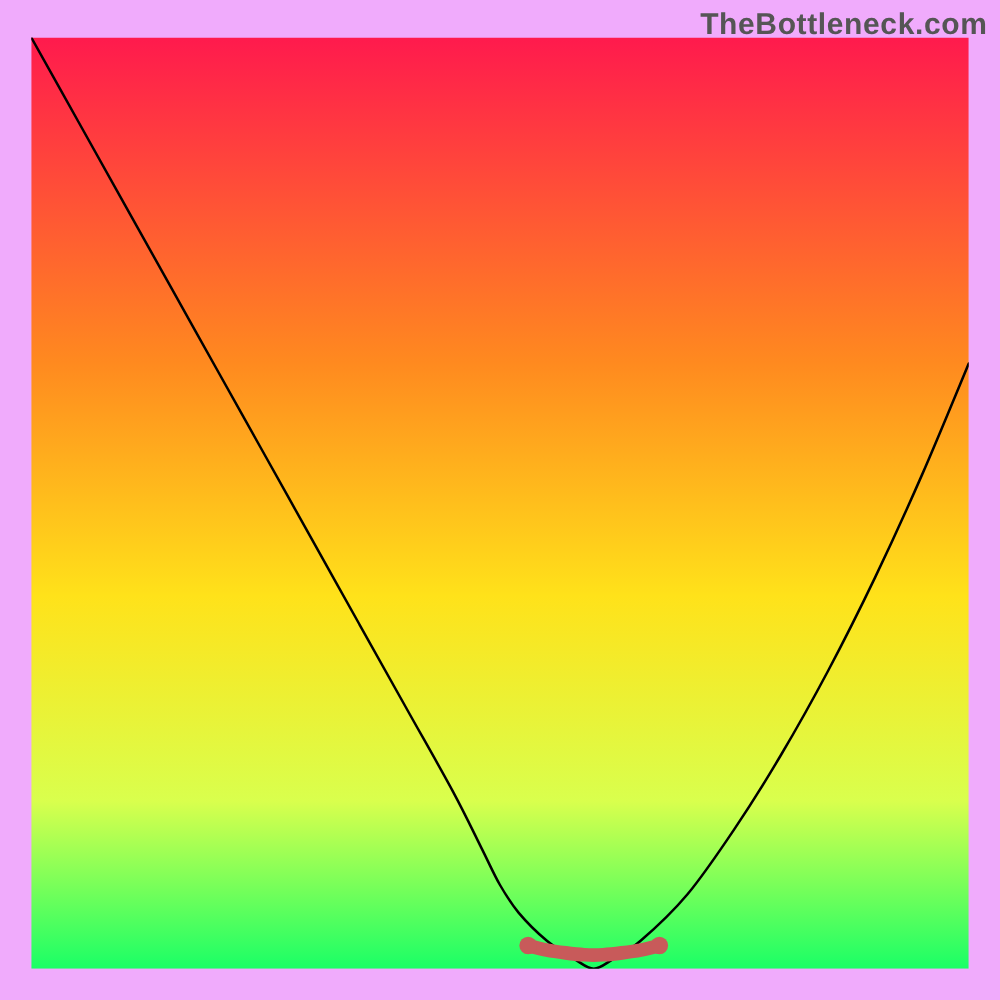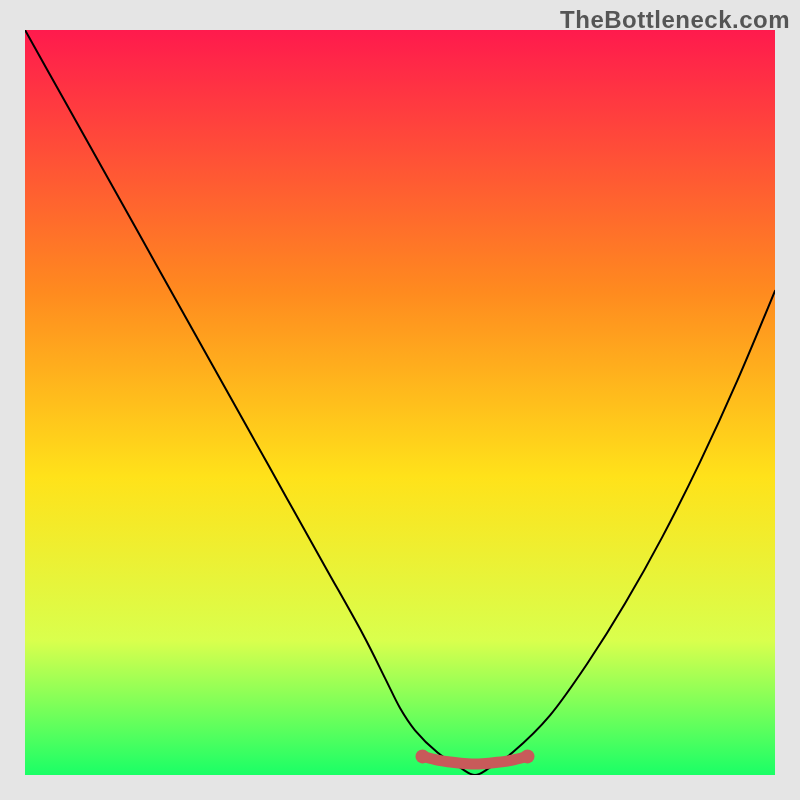--- a/index.html
+++ b/index.html
@@ -7,21 +7,21 @@
     padding: 0;
     width: 800px;
     height: 800px;
     font-family: Arial, Helvetica, sans-serif;
     background: #000;
   }
   .frame {
     position: relative;
     width: 800px;
     height: 800px;
-    background: #e5e5e5;
+    background: #f0abfc;
     text-decoration: underline;
   }
   .watermark {
     position: absolute;
     top: 6px;
     right: 10px;
     color: #555;
     font-size: 24px;
     font-weight: 600;
     letter-spacing: 0.5px;

